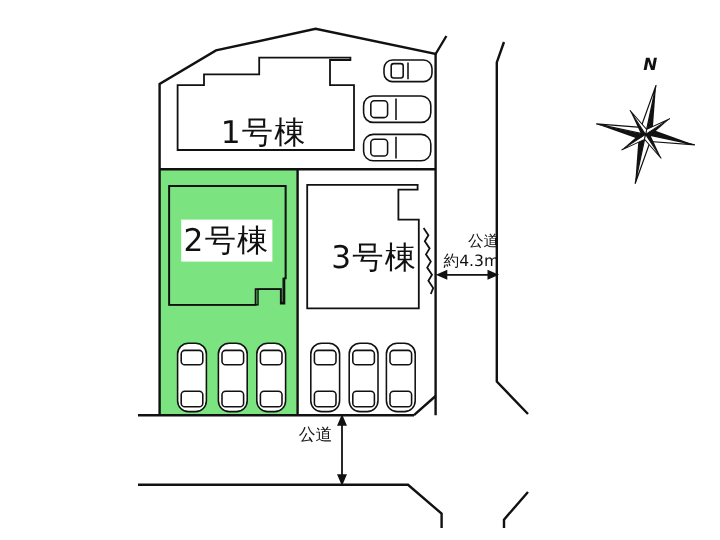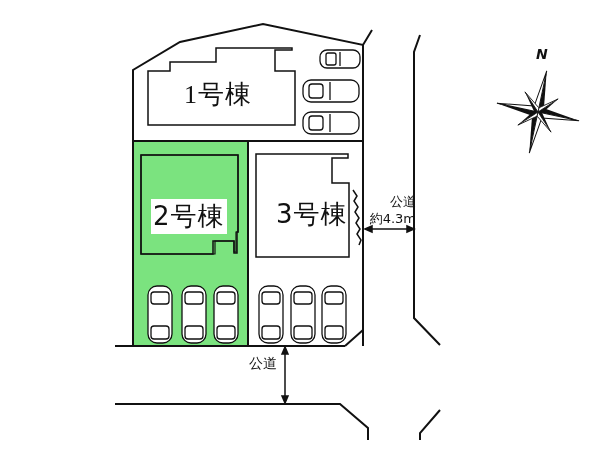--- a/index.html
+++ b/index.html
@@ -119,22 +119,22 @@
         <polygon points="0,24 3,3 0,0" fill="#fff" stroke="#111" stroke-width="0.8"></polygon>
         <polygon points="-24,0 -3,3 0,0" fill="#111"></polygon>
         <polygon points="-24,0 -3,-3 0,0" fill="#fff" stroke="#111" stroke-width="0.8"></polygon>
         <polygon points="24,0 3,-3 0,0" fill="#111"></polygon>
         <polygon points="24,0 3,3 0,0" fill="#fff" stroke="#111" stroke-width="0.8"></polygon>
       </g>
     </g>
   </g>
 </svg>
 
-<div class="lbl bldg-label" style="left:184px; top:77px;font-family:Liberation Serif, serif;">1号棟</div>
-<div class="lbl bldg-label bldg2" style="left:151px; top:183px;margin-top:16px;">2号棟</div>
+<div class="lbl bldg-label" style="left:184px; top:93px;">1号棟</div>
+<div class="lbl bldg-label bldg2" style="left:151px; top:183px;">2号棟</div>
 <div class="lbl bldg-label" style="left:276px; top:197px;">3号棟</div>
 
 <div class="lbl road-label" style="left:366px; top:193px; width:50px;">
   <div>公道</div>
   <div>約4.3m</div>
 </div>
 
 <div class="lbl road-label" style="left:205px; top:355px; width:72px; font-size:14px;">
   <div>公道</div>
 </div>

